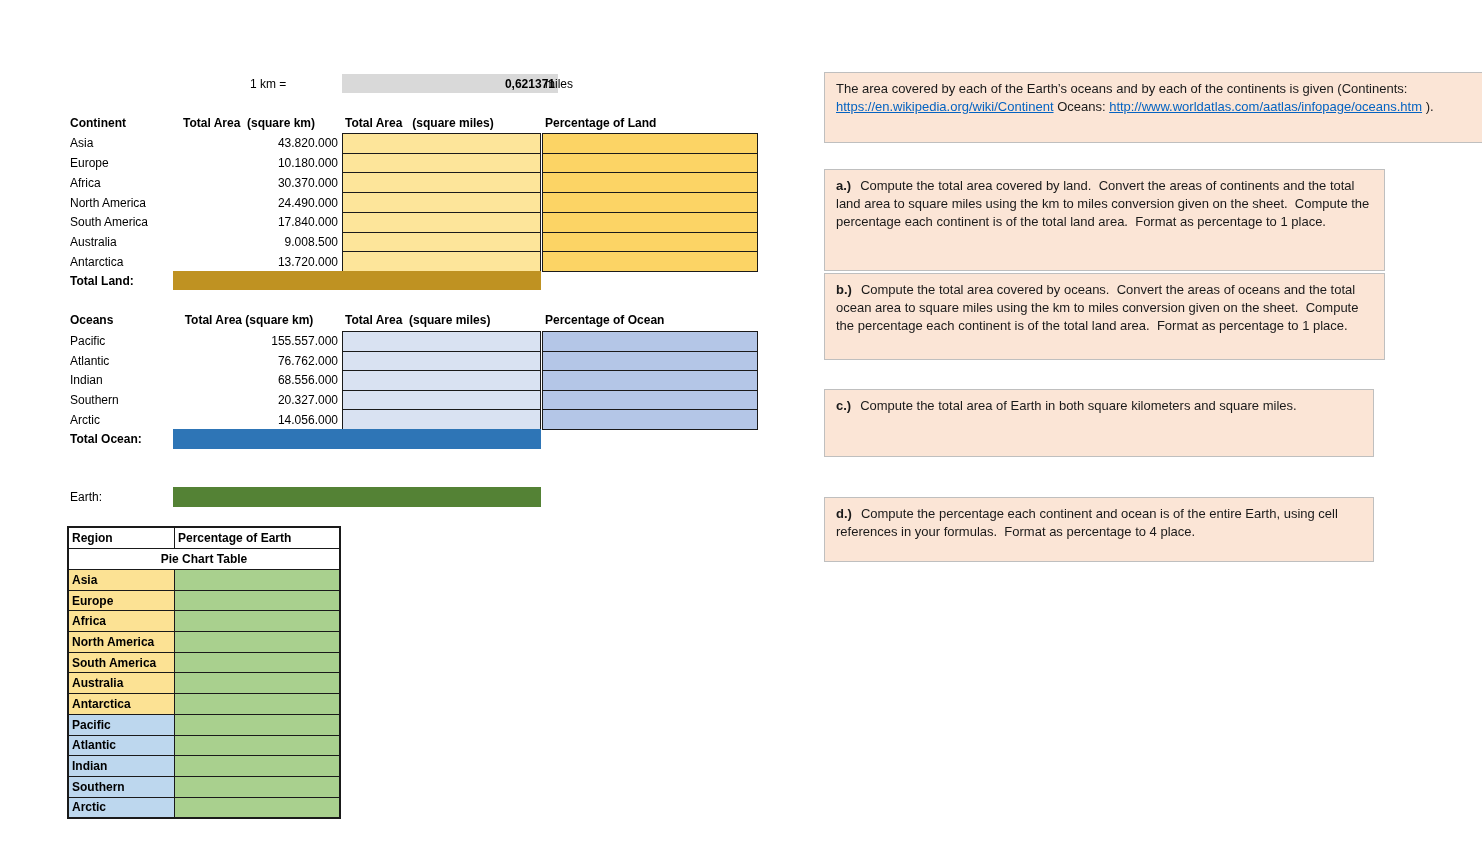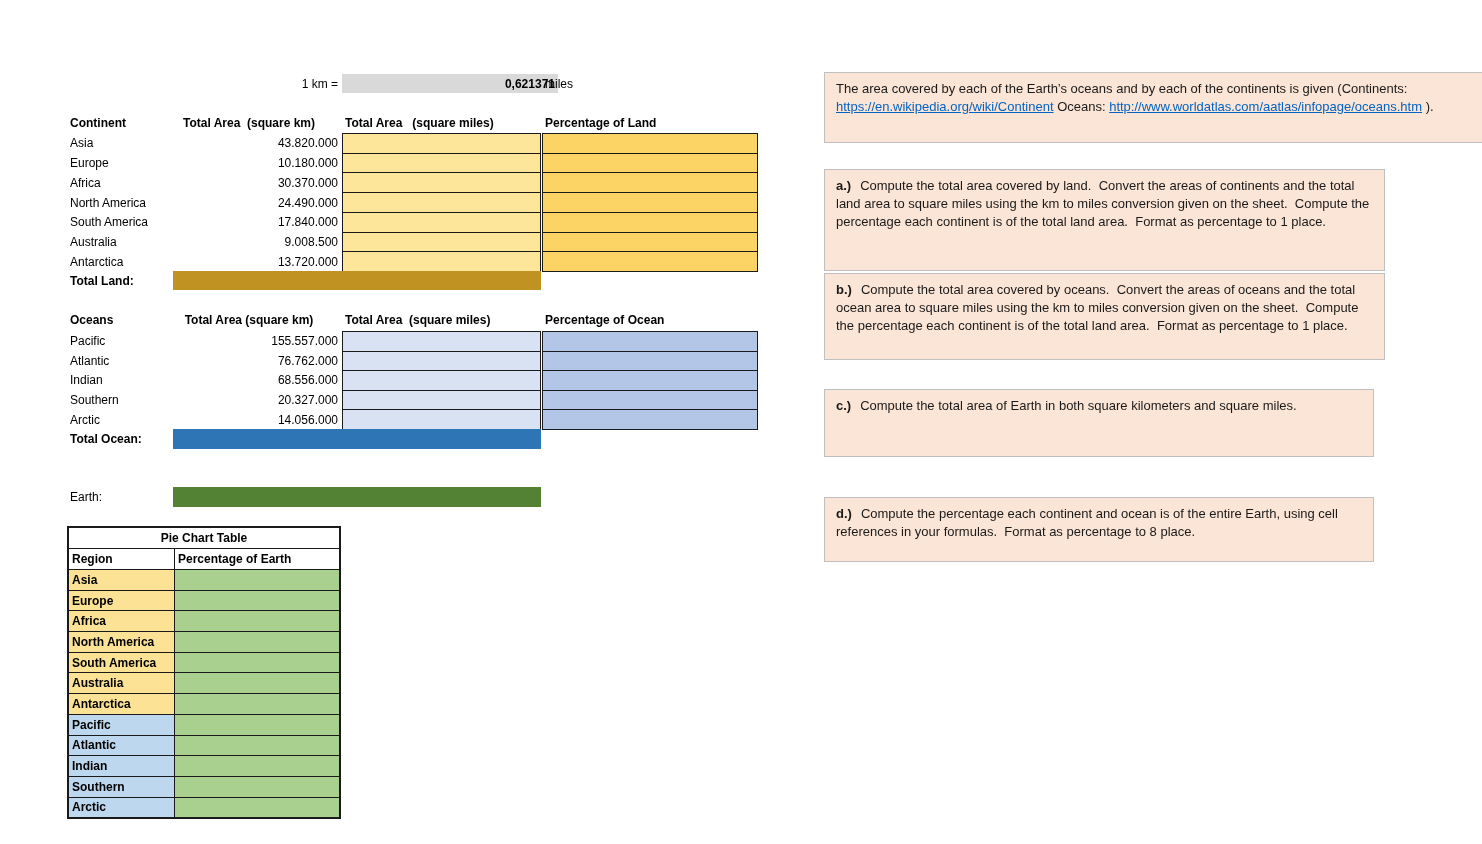--- a/index.html
+++ b/index.html
@@ -1,21 +1,21 @@
 <!DOCTYPE html>
 <html><head>
 <meta charset="utf-8">
 <style>
   html,body{margin:0;padding:0;background:#fff;}
   .canvas{position:relative;width:1482px;height:844px;background:#fff;
           font-family:"Liberation Sans",sans-serif;color:#000;font-size:12px;}
   .abs{position:absolute;box-sizing:border-box;}
   .b{font-weight:bold;}
   
-  .conv-label{left:250px;top:75px;width:88px;text-align:right;line-height:18px;}
+  .conv-label{left:250px;top:75px;width:88px;line-height:18px;}
   .conv-cell{left:342px;top:74px;width:216px;height:19px;background:#D9D9D9;
              display:flex;align-items:center;justify-content:flex-end;padding-right:3px;font-weight:bold;}
   .conv-unit{left:545px;top:75px;line-height:18px;}
   
   .hdr{top:0;line-height:17px;font-weight:bold;white-space:pre;}
   
   .rowstack{left:70px;width:268px;display:flex;flex-direction:column;}
   .rowstack .r{flex:1;display:flex;align-items:center;justify-content:space-between;}
   .rowstack .r .num{text-align:right;margin-left:40px;}
   
@@ -160,25 +160,25 @@
     <div class="cell"></div>
   </div>
 
   <div class="abs b" style="left:70px;top:432px;">Total Ocean:</div>
   <div class="abs bar bar-ocean" style="top:429px;height:20px;"></div>
 
   <div class="abs" style="left:70px;top:490px;">Earth:</div>
   <div class="abs bar bar-earth" style="top:487px;height:20px;"></div>
 
   <div class="abs pie">
-    <div class="trow title">Pie Chart Table</div>
     <div class="trow" style="height:20px;">
       <div class="c1">Region</div>
       <div class="c2">Percentage of Earth</div>
     </div>
+    <div class="trow title">Pie Chart Table</div>
     <div class="trow">
         <div class="c1 yellow">Asia</div>
         <div class="c2 green"></div>
       </div>
     <div class="trow">
         <div class="c1 yellow">Europe</div>
         <div class="c2 green"></div>
       </div>
     <div class="trow">
         <div class="c1 yellow">Africa</div>
@@ -223,16 +223,16 @@
   </div>
 
   <div class="abs note" style="left:824px;top:72px;width:668px;min-height:71px;"><span>The area covered by each of the Earth’s oceans and by each of the continents is given (Continents:   </span><a>https://en.wikipedia.org/wiki/Continent</a><span> Oceans: </span><a>http://www.worldatlas.com/aatlas/infopage/oceans.htm</a><span> ).</span></div>
 
   <div class="abs note" style="left:824px;top:169px;width:561px;height:102px;"><span class="pfx">a.)</span><span>Compute the total area covered by land.  Convert the areas of continents and the total land area to square miles using the km to miles conversion given on the sheet.  Compute the percentage each continent is of the total land area.  Format as percentage to 1 place.</span></div>
 
   <div class="abs note" style="left:824px;top:273px;width:561px;height:87px;"><span class="pfx">b.)</span><span>Compute the total area covered by oceans.  Convert the areas of oceans and the total ocean area to square miles using the km to miles conversion given on the sheet.  Compute the percentage each continent is of the total land area.  Format as percentage to 1 place.</span></div>
 
   <div class="abs note" style="left:824px;top:389px;width:550px;height:68px;"><span class="pfx">c.)</span><span>Compute the total area of Earth in both square kilometers and square miles.</span></div>
 
-  <div class="abs note" style="left:824px;top:497px;width:550px;height:65px;"><span class="pfx">d.)</span><span>Compute the percentage each continent and ocean is of the entire Earth, using cell references in your formulas.  Format as percentage to 8 place.</span></div>
+  <div class="abs note" style="left:824px;top:497px;width:550px;height:65px;"><span class="pfx">d.)</span><span>Compute the percentage each continent and ocean is of the entire Earth, using cell references in your formulas.  Format as percentage to 4 place.</span></div>
 
 
 </div>
 
 </body></html>

